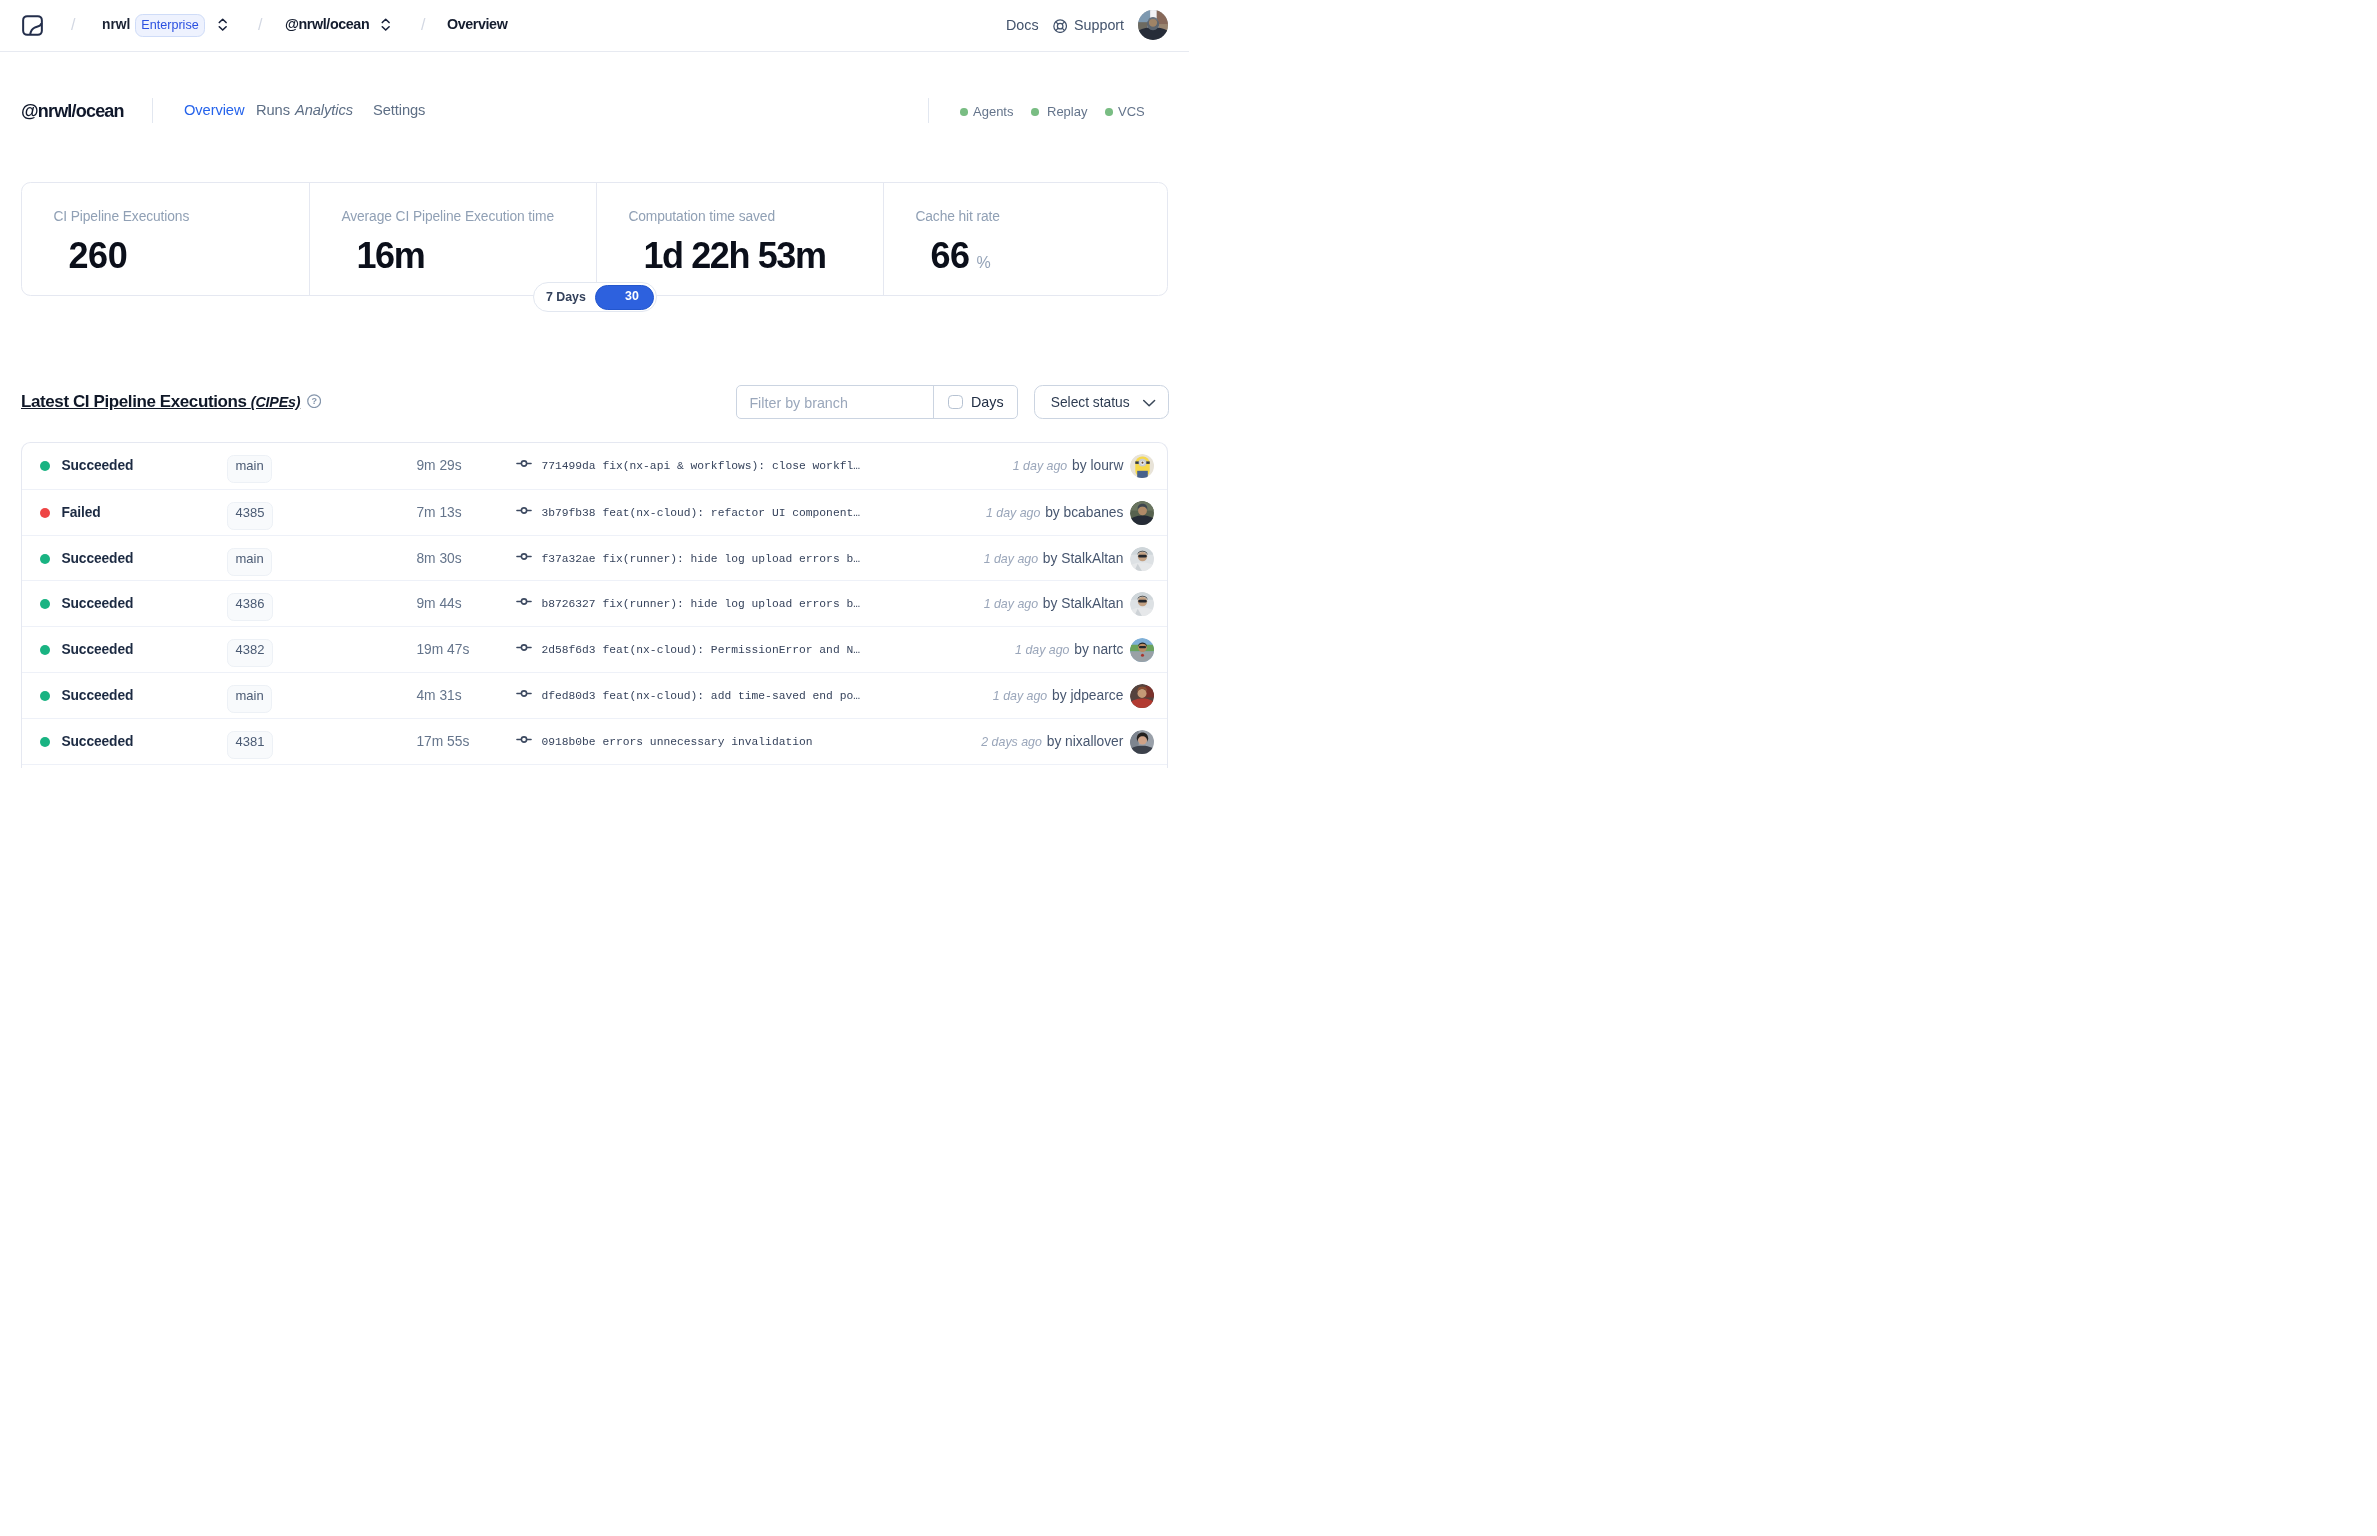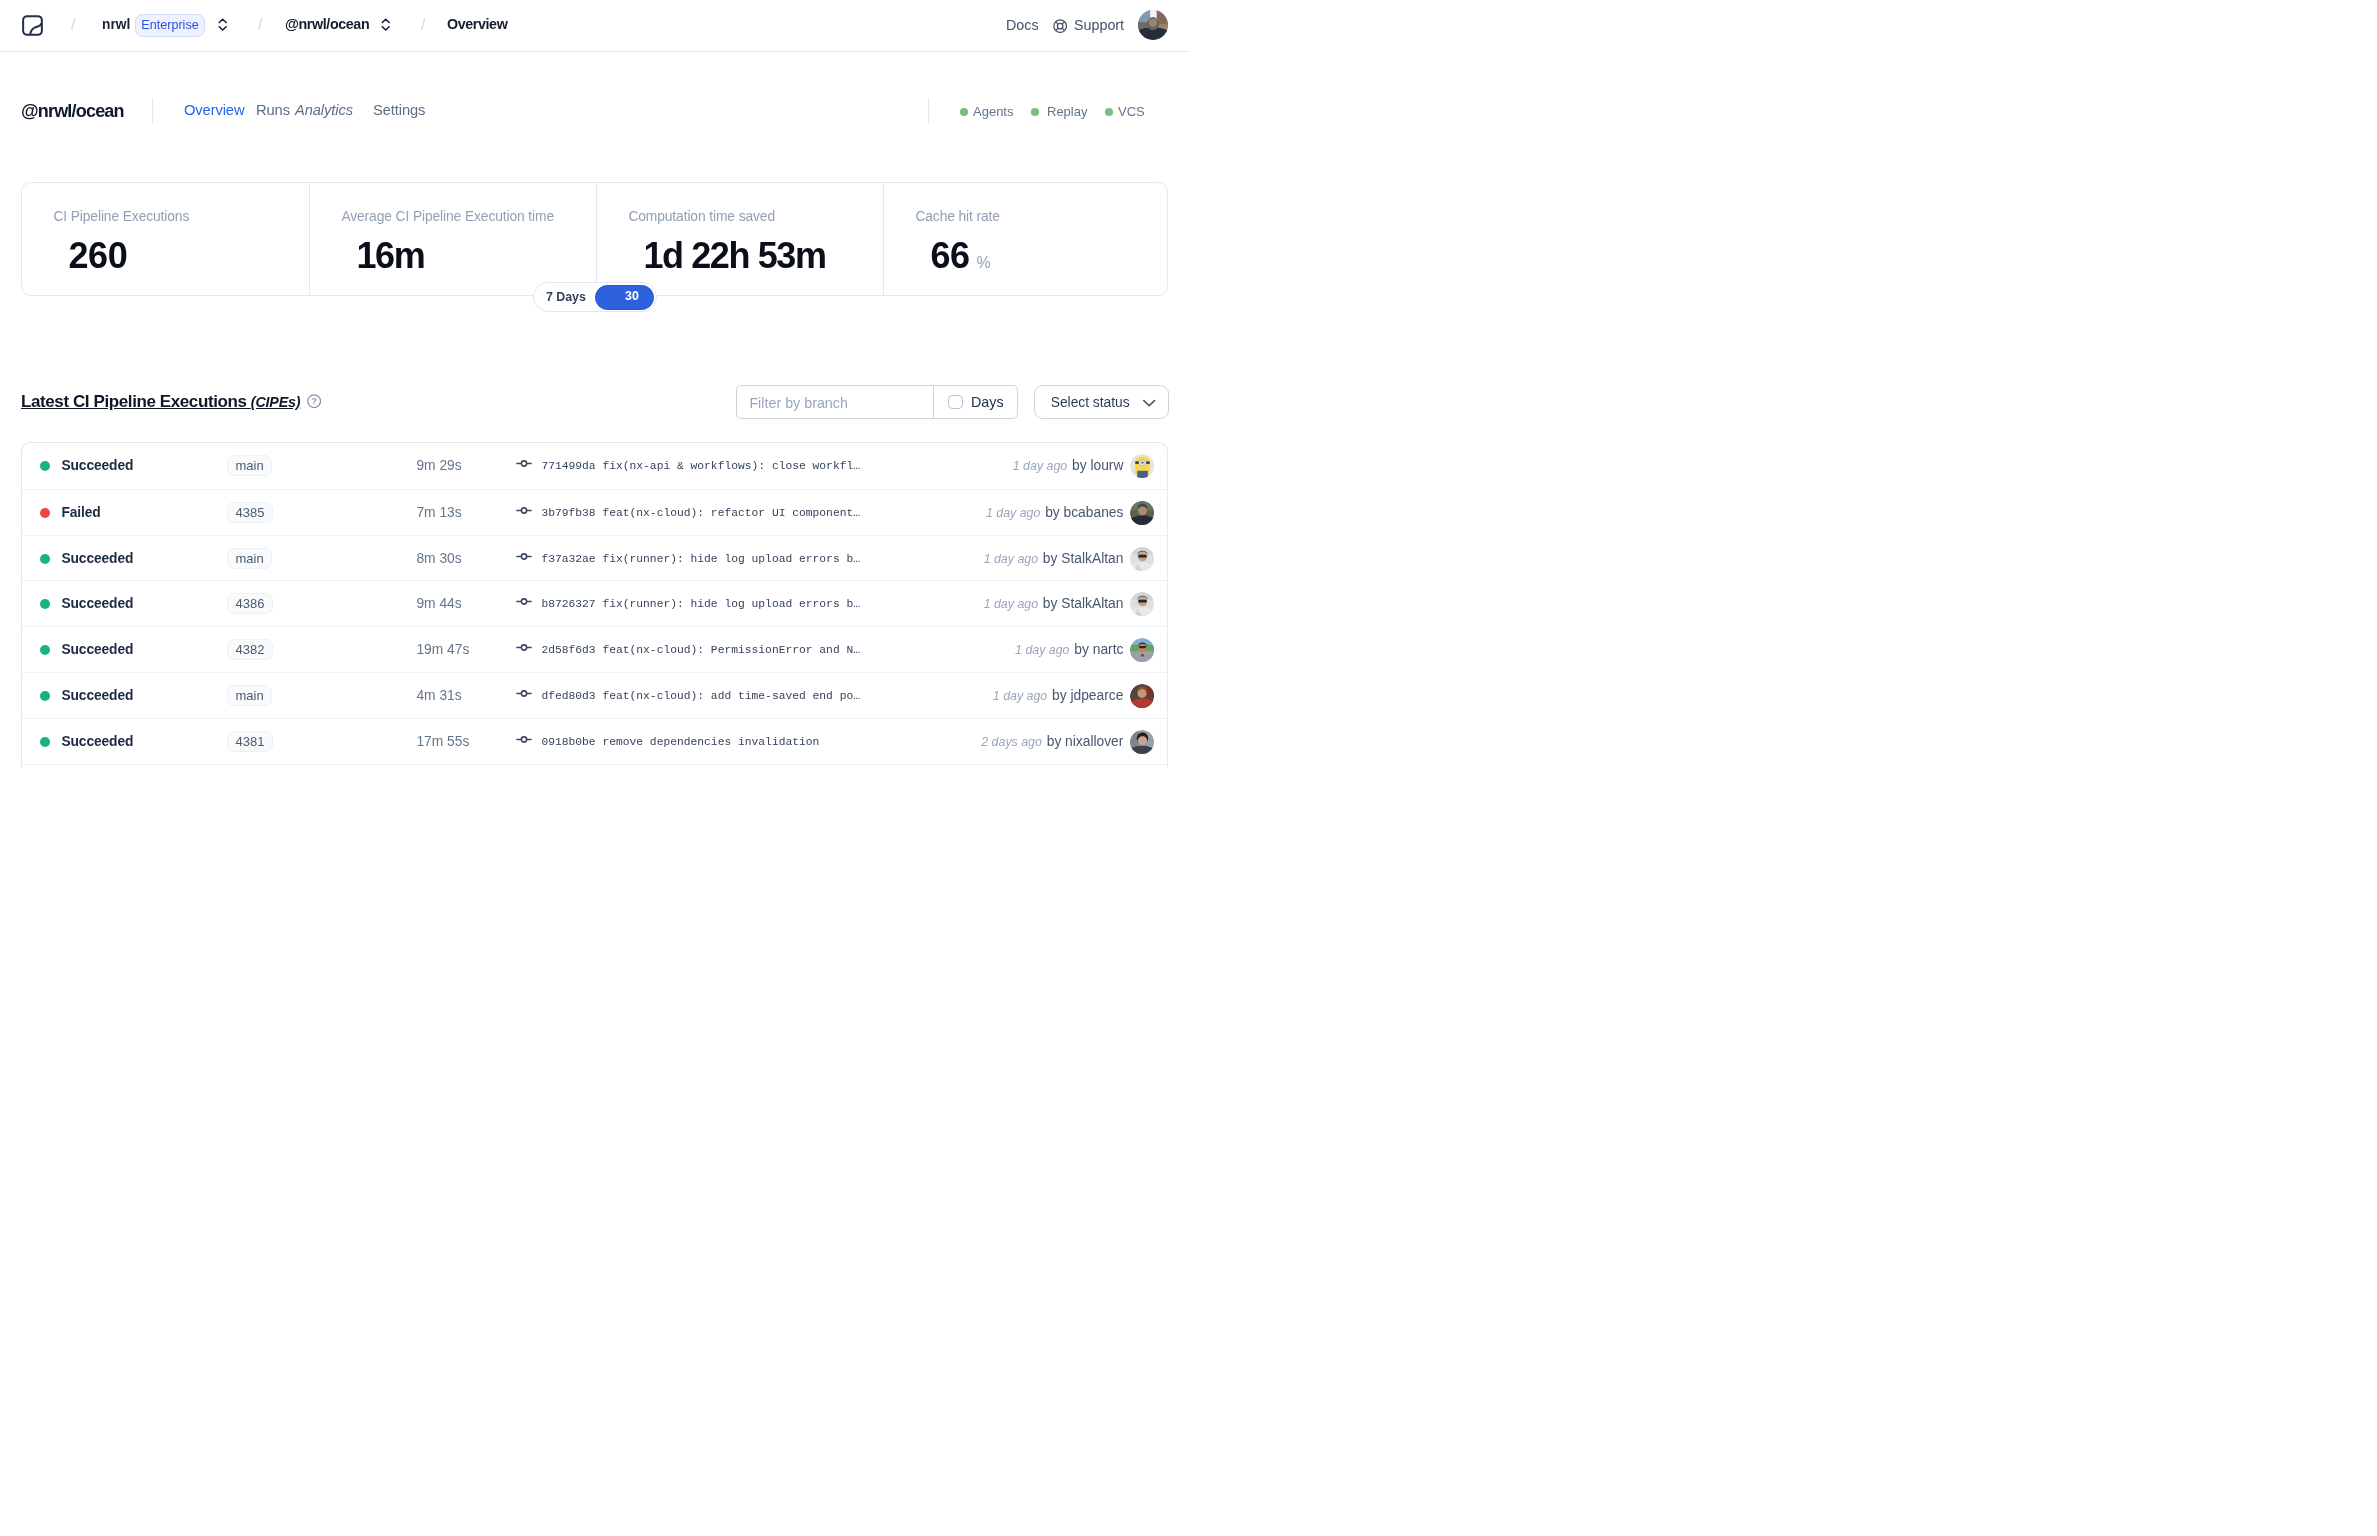--- a/index.html
+++ b/index.html
@@ -62,21 +62,21 @@
   #selstat span { position:absolute; left:15.7px; top:8.6px; font-size:13.8px; font-weight:500; color:#2e3c52; }
 
   
   #card { position:absolute; left:21.4px; top:442px; width:1147px; height:380px;
     border:1px solid #e5e8f1; border-radius:9.5px 9.5px 0 0; border-bottom:none; background:#fff; overflow:hidden;}
   .row { position:absolute; left:0; width:1145px; height:46px; }
   .row + .row { border-top:1px solid #eef1f8; }
   .rdot { position:absolute; left:17.4px; top:17.7px; width:10px; height:10px; border-radius:50%; background:#19b382; }
   .rdot.fail { background:#ee4545; }
   .rstat { position:absolute; left:39px; top:15px; font-size:13.8px; font-weight:600; color:#1c2a42; letter-spacing:-0.1px;}
-  .rbadge { position:absolute; left:205px; top:12.4px; height:21px; background:#f8fafc;
+  .rbadge { position:absolute; left:205px; top:12.4px; height:28px; background:#f8fafc;
     border:1px solid #edf1f6; border-radius:6.7px; font-size:13px; color:#4b5b74;
     padding:0 7.1px; line-height:19.5px; }
   .rdur { position:absolute; left:394px; top:15px; font-size:13.8px; color:#64748b; }
   .rcommit { position:absolute; left:494px; top:13.4px; }
   .rmsg { position:absolute; left:519px; top:17px; font-family:"Liberation Mono", monospace;
     font-size:11.3px; color:#36435c; }
   .rwhen { position:absolute; right:44px; top:14.7px; font-size:13.8px; color:#47566f; text-align:right; white-space:nowrap;}
   .rwhen .ago { font-style:italic; font-size:12.4px; color:#9aa6ba; margin-right:4.8px; }
   .ravatar { position:absolute; right:13.3px; top:10.7px; width:24px; height:24px; border-radius:50%; overflow:hidden; }
 </style>
@@ -357,21 +357,21 @@
   </div>
     <div class="row" style="top:275px">
     <span class="rdot "></span>
     <span class="rstat">Succeeded</span>
     <span class="rbadge">4381</span>
     <span class="rdur">17m 55s</span>
     <span class="rcommit"><svg width="16" height="15" viewBox="0 0 17 16" fill="none" stroke="#3c4960" stroke-width="1.7" stroke-linecap="round">
           <circle cx="8.5" cy="8" r="2.8"></circle>
           <path d="M1 8 L5.4 8 M11.6 8 L16 8"></path>
         </svg></span>
-    <span class="rmsg">0918b0be remove dependencies invalidation</span>
+    <span class="rmsg">0918b0be errors unnecessary invalidation</span>
     <span class="rwhen"><span class="ago">2 days ago</span>by nixallover</span>
     <span class="ravatar"><svg width="25" height="25" viewBox="0 0 26 26">
           <defs>
             <clipPath id="c5">
               <circle cx="13" cy="13" r="13"></circle>
             </clipPath>
           </defs>
           <g clip-path="url(#c5)">
             <rect width="26" height="26" fill="#99a0a9"></rect>
             <rect x="0" y="0" width="9" height="26" fill="#7e858f"></rect>

